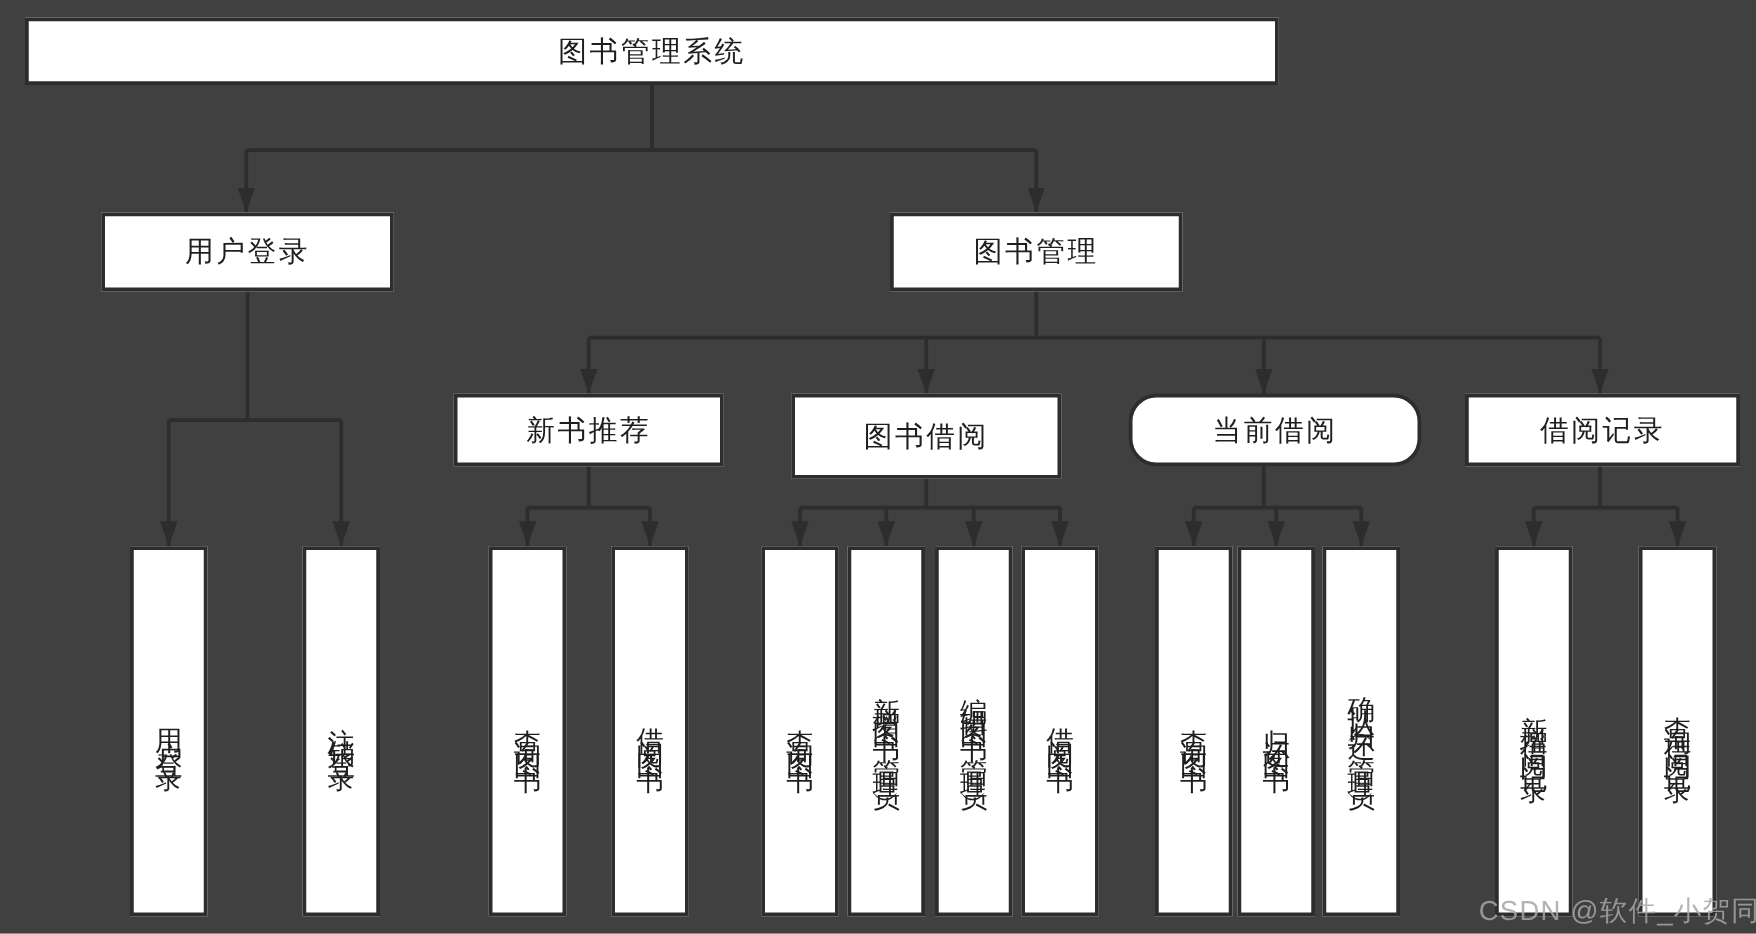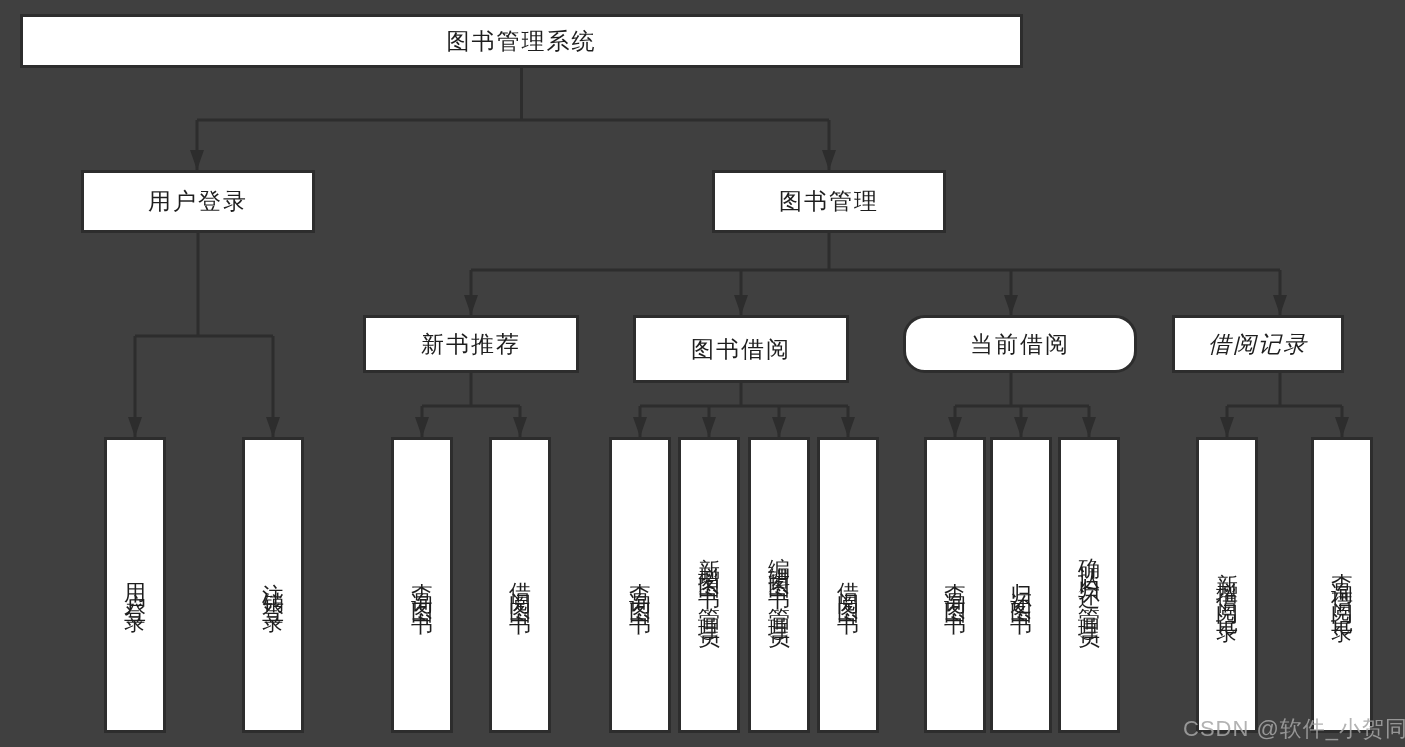--- a/index.html
+++ b/index.html
@@ -116,21 +116,21 @@
 
   <div class="box" style="left:363px; top:315px; width:216px; height:58px;text-align:center;">
     <span class="h-label">新书推荐</span>
   </div>
   <div class="box" style="left:633px; top:315px; width:216px; height:68px;">
     <span class="h-label">图书借阅</span>
   </div>
   <div class="box" style="left:903px; top:315px; width:234px; height:58px;border-radius:22px;">
     <span class="h-label">当前借阅</span>
   </div>
-  <div class="box" style="left:1172px; top:315px; width:172px; height:58px;font-style:italic;">
+  <div class="box" style="left:1172px; top:315px; width:220px; height:58px;">
     <span class="h-label">借阅记录</span>
   </div>
 
   <div class="box" style="left:104px; top:437px; width:62px; height:296px;">
     <span class="v-label">用户登录</span>
   </div>
   <div class="box" style="left:242px; top:437px; width:62px; height:296px;">
     <span class="v-label">注销登录</span>
   </div>
 

